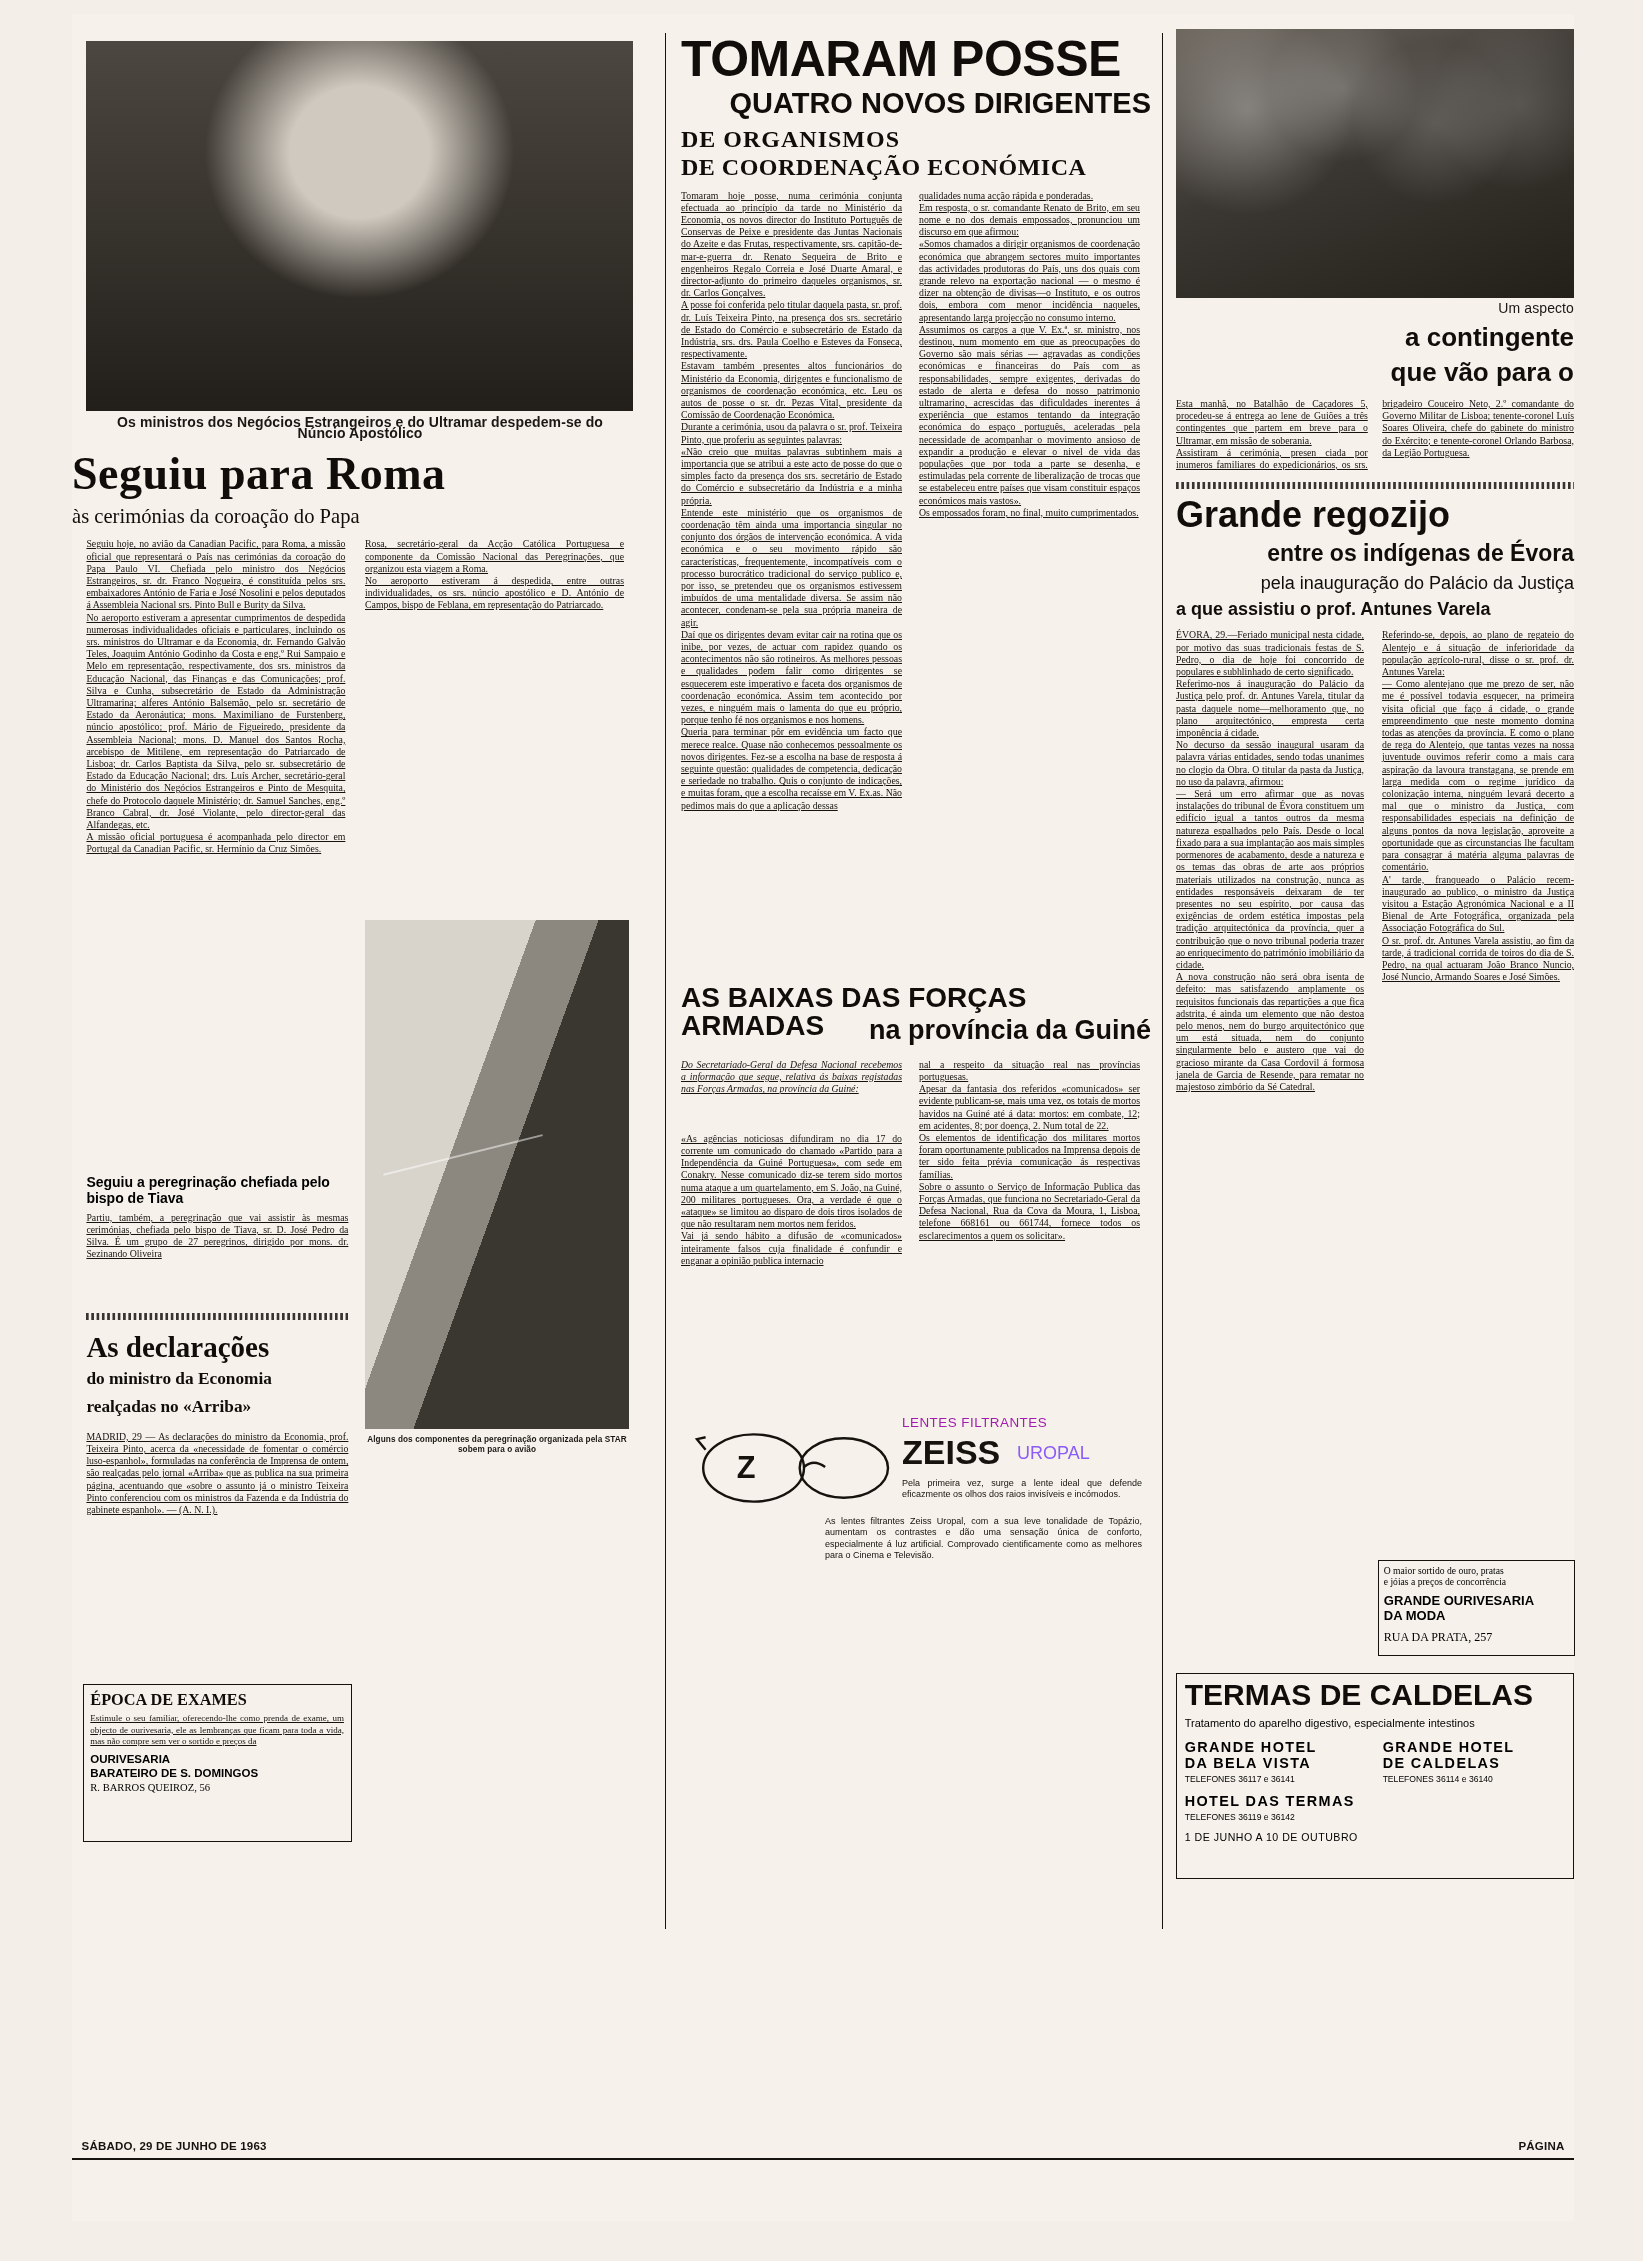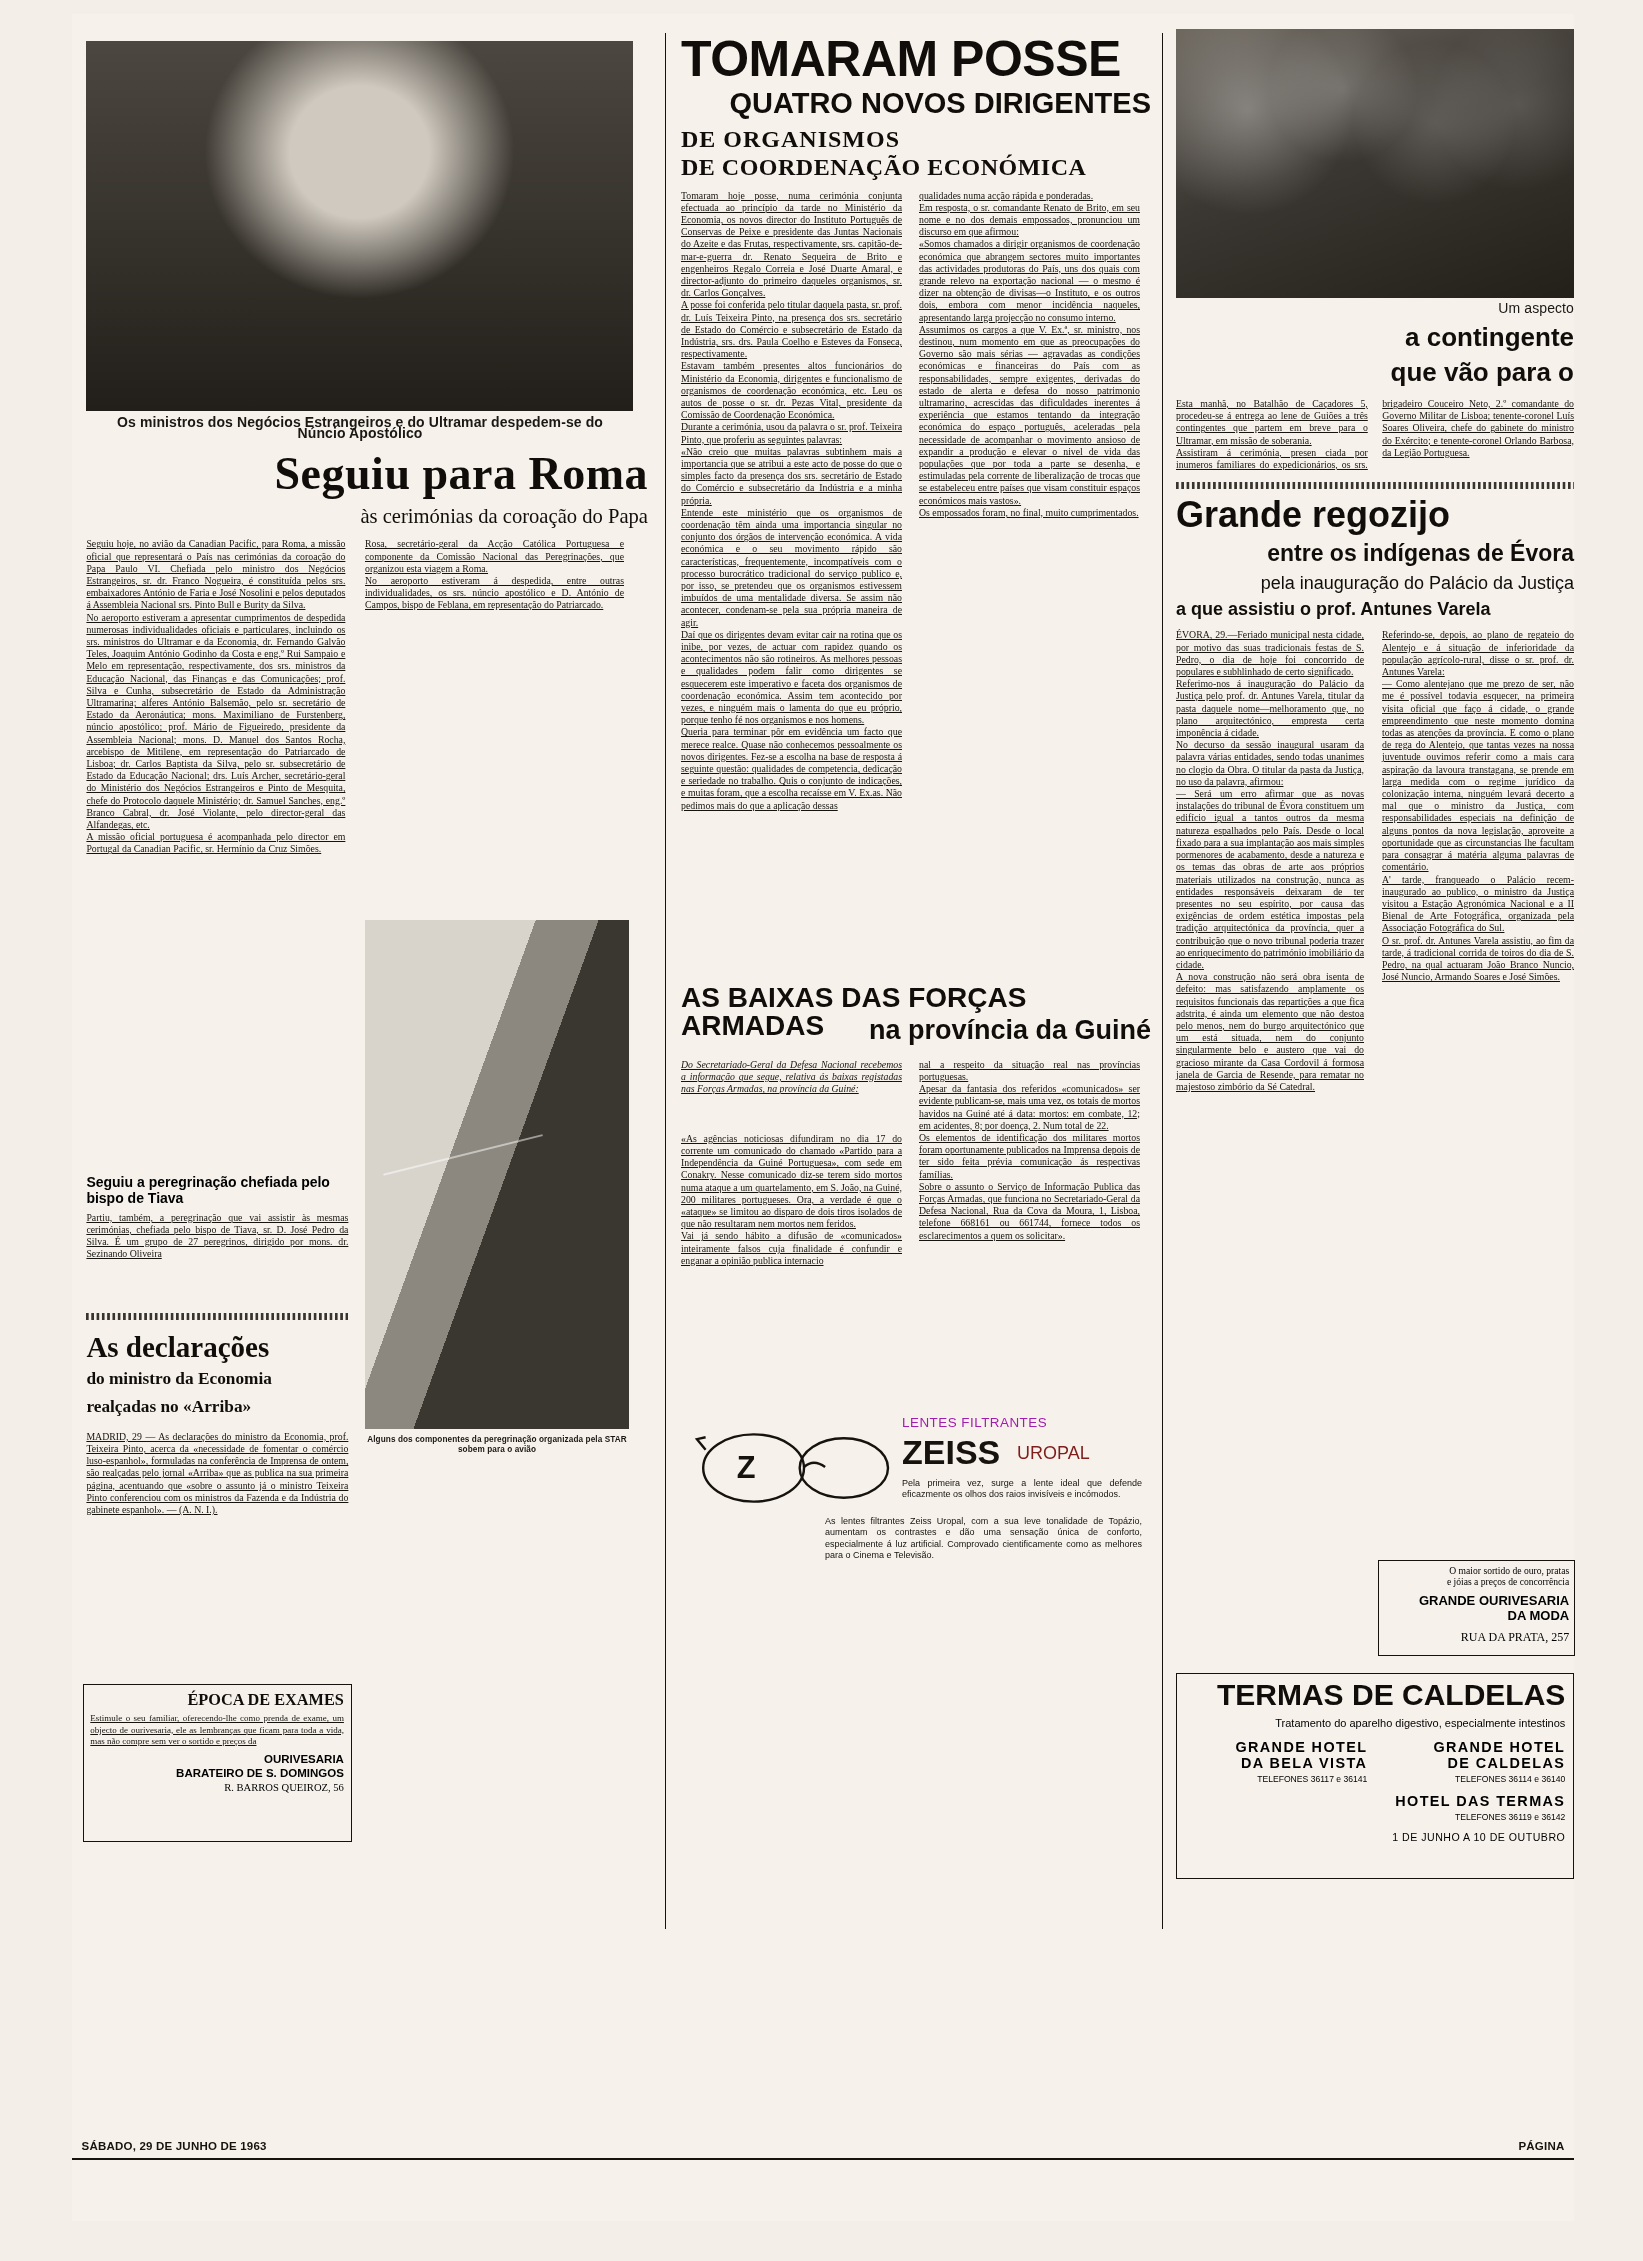--- a/index.html
+++ b/index.html
@@ -75,21 +75,21 @@
     width:62%;height:1.9px;background:rgba(255,255,255,.5);
     transform:rotate(-14deg);
   }
   .photo.figure .grain{
     background:
       radial-gradient(ellipse at 50% 30%, #cfc9bf 0 18%, transparent 40%),
       linear-gradient(180deg,#4c4740 0%, #221f1a 100%);
   }
   .subhead-box{font-family:"Liberation Sans", sans-serif;font-weight:700;}
   .ad-box{border:1px solid #16130f;}
-  .center{text-align:right;}
+  .center{text-align:left;}
   .right{text-align:right;}
   .vline{position:absolute;width:1px;background:#16130f;}
   .hline{position:absolute;height:1px;background:#16130f;}
   .footer{
     font-family:"Liberation Sans", sans-serif;
     font-weight:700;font-size:11.5px;letter-spacing:0.2px;color:#16130f;
   }
 </style>
 </head>
 <body>
@@ -184,21 +184,21 @@
           <svg width="202" height="96" viewBox="0 0 420 200">
             <ellipse cx="130" cy="100" rx="105" ry="70" fill="none" stroke="#16130f" stroke-width="5"></ellipse>
             <ellipse cx="318" cy="100" rx="92" ry="62" fill="none" stroke="#16130f" stroke-width="5"></ellipse>
             <path d="M235 98 q20 -18 44 0" fill="none" stroke="#16130f" stroke-width="5"></path>
             <path d="M30 62 L12 40 L30 36" fill="none" stroke="#16130f" stroke-width="5"></path>
             <text x="95" y="120" font-family="Liberation Sans, sans-serif" font-size="64" font-weight="700" fill="#16130f">Z</text>
           </svg>
         </div>
         <div style="position:absolute;left:221px;top:3.8px;font-family:'Liberation Sans',sans-serif;font-size:13.4px;letter-spacing:0.5px;color:#a21caf;">LENTES FILTRANTES</div>
         <div style="position:absolute;left:221px;top:22px;font-family:'Liberation Sans',sans-serif;font-size:34px;font-weight:700;color:#16130f;">ZEISS</div>
-        <div style="position:absolute;left:336px;top:32px;font-family:'Liberation Sans',sans-serif;font-size:18px;color:#7f1d1d;">UROPAL</div>
+        <div style="position:absolute;left:336px;top:32px;font-family:'Liberation Sans',sans-serif;font-size:18px;color:#8b5cf6;">UROPAL</div>
         <div style="position:absolute;left:221px;top:67px;width:240px;font-family:'Liberation Sans',sans-serif;font-size:9px;line-height:11.5px;text-align:justify;color:#16130f;">Pela primeira vez, surge a lente ideal que defende eficazmente os olhos dos raios invisíveis e incómodos.</div>
         <div style="position:absolute;left:144px;top:105px;width:317px;font-family:'Liberation Sans',sans-serif;font-size:9px;line-height:11.5px;text-align:justify;color:#16130f;">As lentes filtrantes Zeiss Uropal, com a sua leve tonalidade de Topázio, aumentam os contrastes e dão uma sensação única de conforto, especialmente á luz artificial. Comprovado cientificamente como as melhores para o Cinema e Televisão.</div>
       </div>
 
     </div>
 
     <div class="col" style="left:1104px;top:14.4px;width:398px;">
 
       <div class="photo" style="width:398px;height:269px;">
         <div class="grain"></div>

